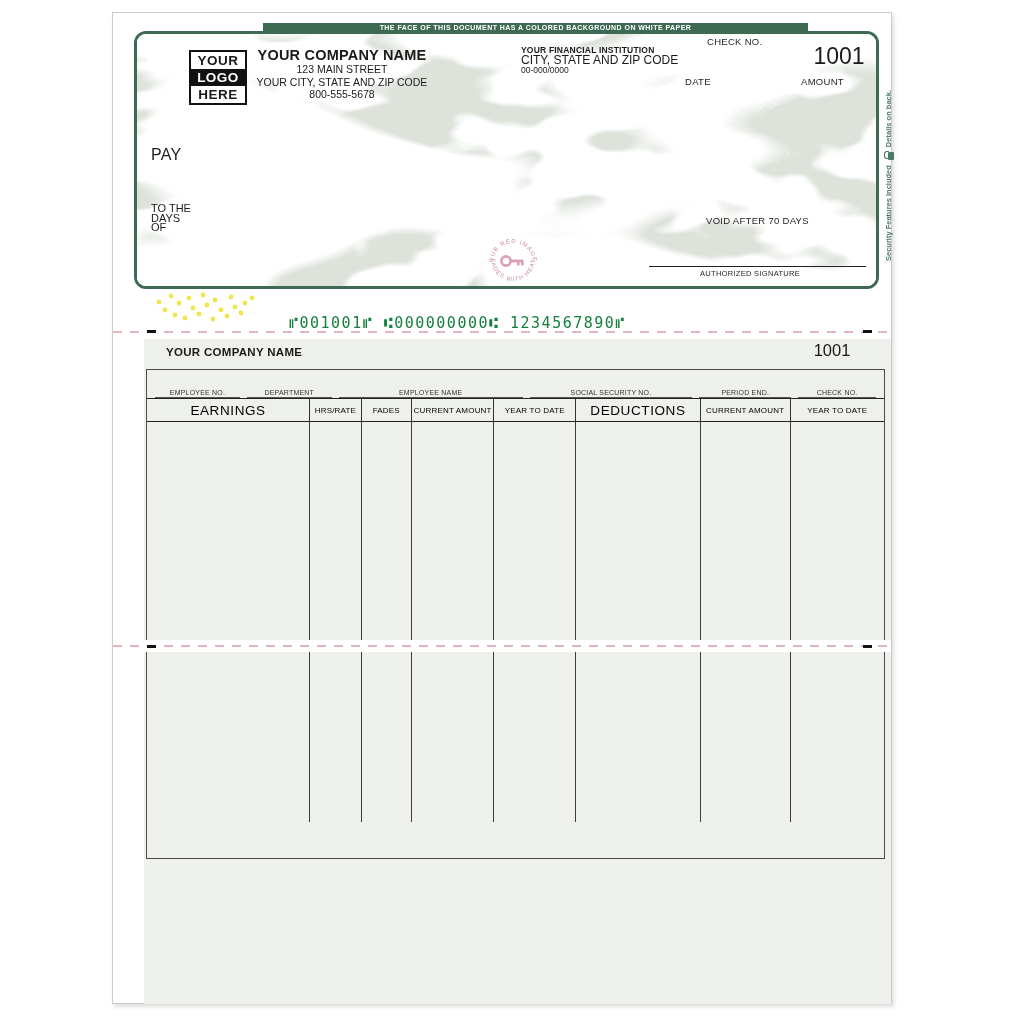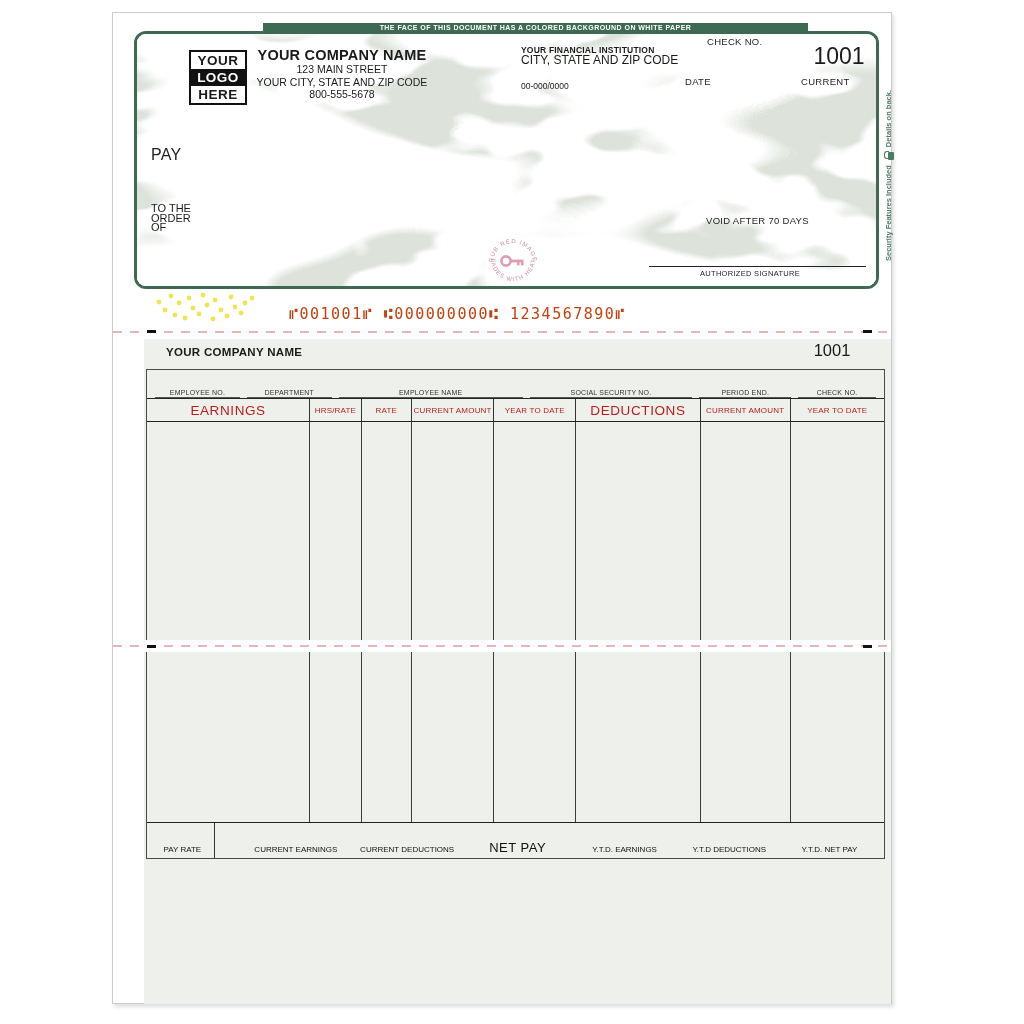--- a/index.html
+++ b/index.html
@@ -25,63 +25,63 @@
   .abs{position:absolute}
   .logo{left:52px;top:16px;width:58px;border:2px solid #111;background:#fff;text-align:center;z-index:2}
   .logo div{font-size:13.5px;font-weight:bold;line-height:17px;letter-spacing:.5px}
   .logo .mid{background:#111;color:#fff}
   .company{left:94px;top:13px;width:222px;text-align:center;z-index:2}
   .company .cname{font-size:14.5px;font-weight:bold;letter-spacing:.2px}
   .company .cline{font-size:10.5px;line-height:12.5px}
   .bank{left:384px;top:11px;width:200px;z-index:2}
   .bank .bname{font-size:8.5px;font-weight:bold;letter-spacing:.2px}
   .bank .bline{font-size:12px;line-height:10px}
-  .bank .bfrac{font-size:8.5px;margin-top:16px}
+  .bank .bfrac{font-size:8.5px;margin-top:0}
   .lbl{position:absolute;font-size:9.5px;letter-spacing:.3px;z-index:2;color:#1e1e1e}
   .checkno-val{left:660px;top:9px;width:84px;text-align:center;font-size:23px;z-index:2}
   .paylbl{left:14px;top:112px;font-size:16px}
   .order{left:14px;top:170px;font-size:11px;line-height:9.5px;z-index:2}
   .voidlbl{left:569px;top:181px;font-size:9.5px}
   .sigline{left:512px;top:232px;width:217px;border-top:1.4px solid #222;z-index:2}
   .siglbl{left:613px;top:235px;transform:translateX(-50%);font-size:7.5px;letter-spacing:.3px}
   .seal{left:347px;top:198px;z-index:2}
 
   
   .sidetext{position:absolute;left:769px;top:248px;width:178px;height:13px;
             transform:rotate(-90deg);transform-origin:0 0;display:flex;align-items:center;gap:5px;
             color:var(--sidegreen);font-size:7.5px;font-weight:bold;white-space:nowrap;z-index:4}
   .lock{display:inline-block;width:8px;height:6px;background:var(--sidegreen);border-radius:1px;position:relative;margin-top:4px}
   .lock::before{content:"";position:absolute;left:1.3px;top:-4px;width:5.4px;height:4.5px;
                 border:1.3px solid var(--sidegreen);border-bottom:none;border-radius:3px 3px 0 0}
 
   
   .dots{position:absolute;left:38px;top:278px}
-  .micr{position:absolute;left:176px;top:292px;font-family:"DejaVu Sans Mono","DejaVu Sans",monospace;
-        font-size:15px;letter-spacing:1.5px;color:#c2410c;white-space:nowrap}
+  .micr{position:absolute;left:176px;top:301px;font-family:"DejaVu Sans Mono","DejaVu Sans",monospace;
+        font-size:15px;letter-spacing:1.5px;color:#15803d;white-space:nowrap}
 
   
   .perf{position:absolute;left:0;width:100%;height:2px;
         background:repeating-linear-gradient(90deg,var(--perfpink) 0 9px,rgba(0,0,0,0) 9px 17px)}
   .perf1{top:318px}
   .perfband{position:absolute;left:0;top:627px;width:100%;height:12px;background:#fff;z-index:5}
   .perfband .perf{top:5px}
   .tick{position:absolute;width:9px;height:2.5px;background:#111;z-index:6}
 
   
   .stub{position:absolute;left:31px;top:326px;width:747px;height:665px;background:var(--stubbg);z-index:1}
   .stub-company{position:absolute;left:22px;top:7px;font-size:11.5px;font-weight:bold;letter-spacing:.3px}
   .stub-checkno{position:absolute;left:648px;top:2px;width:80px;text-align:center;font-size:16.5px}
   .ptable{position:absolute;left:2px;top:30px;width:739px;height:490px;border:1.2px solid #4a4a4a}
   .fieldrow{position:absolute;left:0;top:0;width:100%;height:28px;display:flex;align-items:flex-end;
             padding:0 8px;gap:7px}
   .fieldrow span{display:block;border-bottom:1px solid #555;font-size:7px;color:#333;text-align:center;
                  padding-bottom:1px;letter-spacing:.2px;white-space:nowrap;overflow:visible}
   .hdrrow{position:absolute;left:0;top:28px;width:100%;height:24px;display:flex;
           border-top:1.8px solid #222;border-bottom:1.8px solid #222}
-  .hcell{display:flex;align-items:center;justify-content:center;font-size:8px;color:#b91c1c;
+  .hcell{display:flex;align-items:center;justify-content:center;font-size:8px;color:#000000;
          border-left:1.2px solid #333;letter-spacing:.2px;white-space:nowrap}
   .hcell.first{border-left:none}
   .hcell.big{font-size:13.5px;letter-spacing:.6px}
   .bodyrow{position:absolute;left:0;top:52px;width:100%;bottom:36px;display:flex}
   .bcell{border-left:1px solid #3c3c3c;height:100%}
   .bcell.first{border-left:none}
   .sumrow{position:absolute;left:0;bottom:0;width:100%;height:36px;border-top:1.8px solid #222}
   .sumdiv{position:absolute;left:9.1%;top:0;bottom:0;width:1.2px;background:#333}
   .sumlbl{position:absolute;bottom:4px;transform:translateX(-50%);font-size:8px;color:#111;white-space:nowrap}
   .sumlbl.net{font-size:13px;bottom:3px;letter-spacing:.5px}
@@ -131,26 +131,26 @@
 
     <div class="abs bank">
       <div class="bname">YOUR FINANCIAL INSTITUTION</div>
       <div class="bline">CITY, STATE AND ZIP CODE</div>
       <div class="bfrac">00-000/0000</div>
     </div>
 
     <div class="lbl" style="left:570px;top:2px">CHECK NO.</div>
     <div class="abs checkno-val">1001</div>
     <div class="lbl" style="left:548px;top:42px">DATE</div>
-    <div class="lbl" style="left:664px;top:42px">CURRENT</div>
+    <div class="lbl" style="left:664px;top:42px">AMOUNT</div>
 
     <div class="lbl paylbl">PAY</div>
     <div class="abs order">
       <div>TO THE</div>
-      <div>ORDER</div>
+      <div>DAYS</div>
       <div>OF</div>
     </div>
     <div class="lbl voidlbl">VOID AFTER 70 DAYS</div>
     <div class="abs sigline"></div>
     <div class="lbl siglbl">AUTHORIZED SIGNATURE</div>
 
     <svg class="abs seal" width="58" height="58" viewBox="0 0 58 58">
       <defs>
         <path id="arcT" d="M 9,31 A 20,20 0 0 1 49,31"></path>
         <path id="arcB" d="M 7,27 A 22,22 0 0 0 51,27"></path>
@@ -215,47 +215,37 @@
           <span style="width: 12%;">EMPLOYEE NO.</span>
           <span style="width: 12%;">DEPARTMENT</span>
           <span style="width: 26%;">EMPLOYEE NAME</span>
           <span style="width: 23%;">SOCIAL SECURITY NO.</span>
           <span style="width: 13%;">PERIOD END.</span>
           <span style="width: 11%;">CHECK NO.</span>
         </div>
       <div class="hdrrow">
           <div class="hcell big first" style="width: 22%;">EARNINGS</div>
           <div class="hcell" style="width: 7%;">HRS/RATE</div>
-          <div class="hcell" style="width: 6.8%;">RATE</div>
+          <div class="hcell" style="width: 6.8%;">FADES</div>
           <div class="hcell" style="width: 11.2%;">CURRENT AMOUNT</div>
           <div class="hcell" style="width: 11.1%;">YEAR TO DATE</div>
           <div class="hcell big" style="width: 16.9%;">DEDUCTIONS</div>
           <div class="hcell" style="width: 12.2%;">CURRENT AMOUNT</div>
           <div class="hcell" style="width: 12.8%;">YEAR TO DATE</div>
         </div>
       <div class="bodyrow">
           <div class="bcell first" style="width: 22%;"></div>
           <div class="bcell" style="width: 7%;"></div>
           <div class="bcell" style="width: 6.8%;"></div>
           <div class="bcell" style="width: 11.2%;"></div>
           <div class="bcell" style="width: 11.1%;"></div>
           <div class="bcell" style="width: 16.9%;"></div>
           <div class="bcell" style="width: 12.2%;"></div>
           <div class="bcell" style="width: 12.8%;"></div>
         </div>
-      <div class="sumrow">
-        <div class="sumdiv"></div>
-      <span class="sumlbl" style="left: 4.8%;">PAY RATE</span>
-          <span class="sumlbl" style="left: 20.2%;">CURRENT EARNINGS</span>
-          <span class="sumlbl" style="left: 35.3%;">CURRENT DEDUCTIONS</span>
-          <span class="sumlbl net" style="left: 50.3%;">NET PAY</span>
-          <span class="sumlbl" style="left: 64.8%;">Y.T.D. EARNINGS</span>
-          <span class="sumlbl" style="left: 79%;">Y.T.D DEDUCTIONS</span>
-          <span class="sumlbl" style="left: 92.6%;">Y.T.D. NET PAY</span>
-        </div>
     </div>
   </div>
 
   <div class="perfband">
     <div class="perf"></div>
   </div>
   <div class="tick" style="left:34px;top:632px;z-index:6"></div>
   <div class="tick" style="left:750px;top:632px;z-index:6"></div>
 
   <div class="prodfoot">Product CDT387</div>

